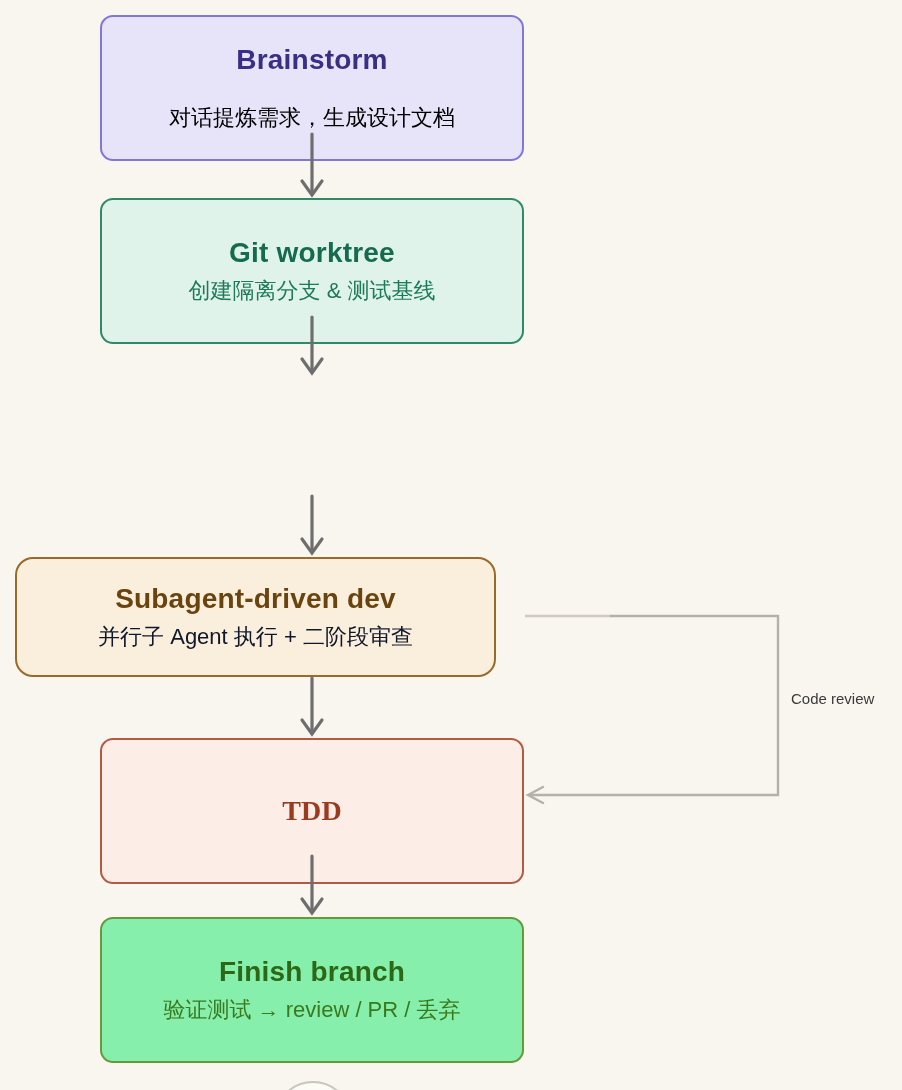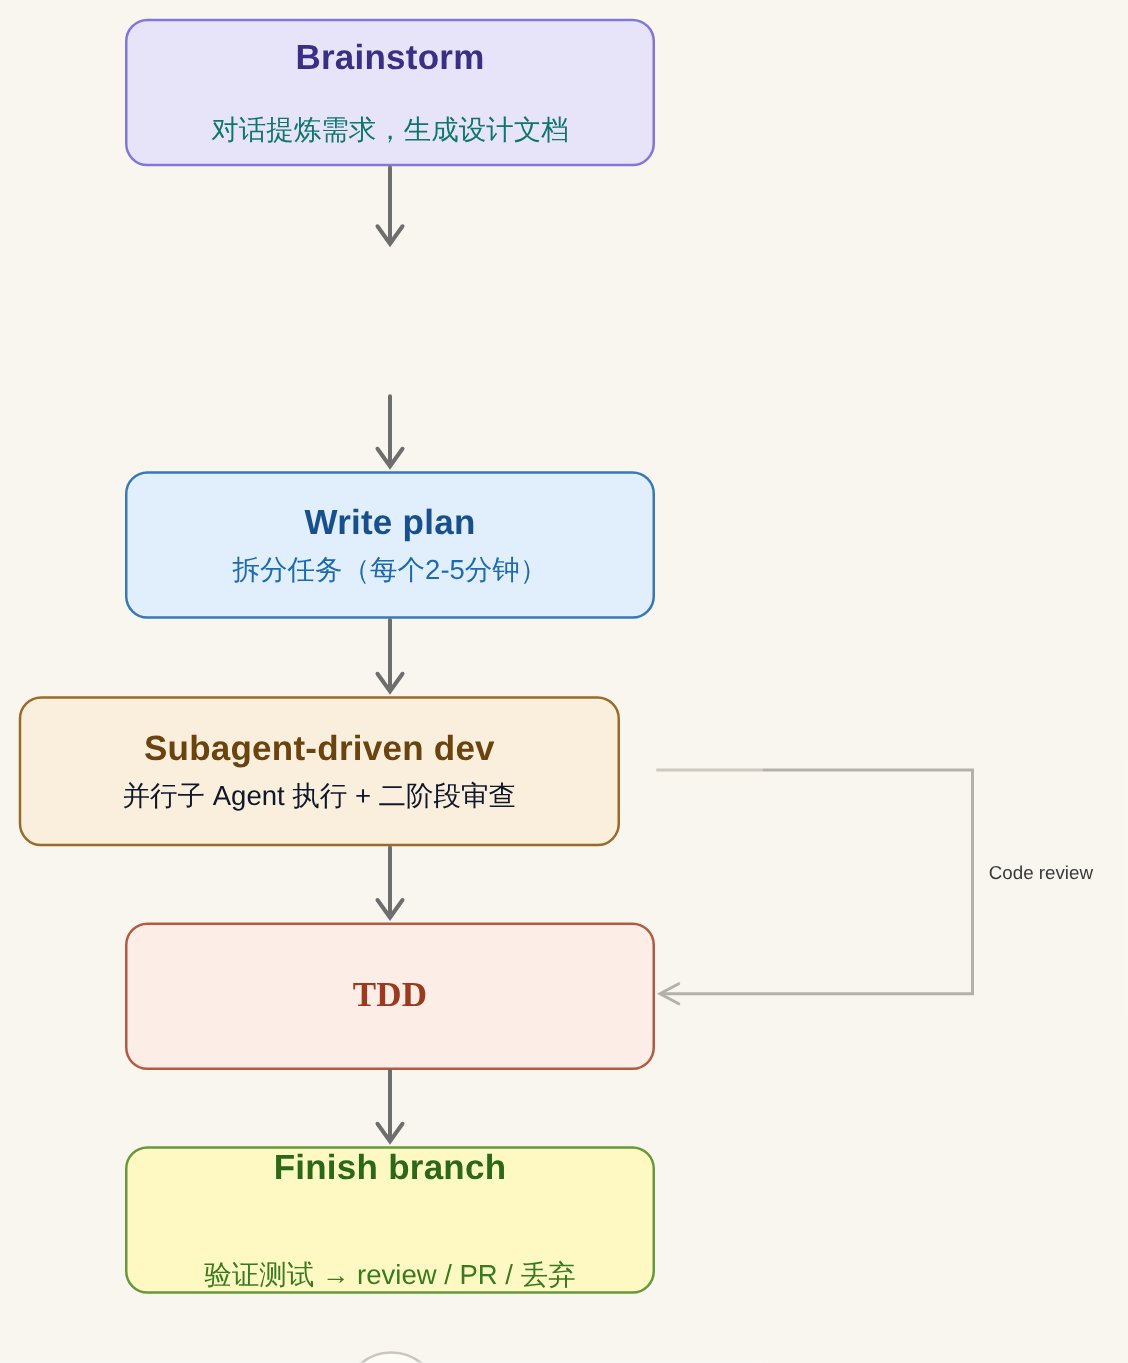--- a/index.html
+++ b/index.html
@@ -44,21 +44,21 @@
     font-weight: 700;
     line-height: 1.1;
     letter-spacing: 0.2px;
   }
   .node .subtitle {
     font-size: 22px;
     font-weight: 400;
     line-height: 1.2;
   }
   
-  .n-std { left: 100px; width: 424px; height: 118px; }
+  .n-std { left: 100px; width: 424px; height: 146px; border-radius: 13px; }
   .n0 { top: 15px; }
   .n1 { top: 198px; }
   .n2 { top: 377px; }
   .n3 { left: 15px; width: 481px; height: 120px; top: 557px; }
   .n4 { top: 738px; font-family: Liberation Serif, serif; }
   .n5 { top: 917px; }
   .loop-label {
     position: absolute;
     left: 791px;
     top: 688px;
@@ -111,39 +111,39 @@
 
     <g stroke="#B3B1AC" stroke-width="2.4" fill="none">
       <line x1="525" y1="616" x2="610" y2="616" stroke="#8D8270" stroke-opacity="0.38"></line>
       <polyline points="610,616 778,616 778,795 530,795"></polyline>
       <polyline points="543,787 528,795 543,803" stroke-linecap="round"></polyline>
     </g>
   </svg>
 
   <div class="node n-std n0" style="background: rgb(231, 228, 249); border-color: rgb(129, 119, 216);">
     <div class="title" style="color: rgb(57, 48, 133);">Brainstorm</div>
-    <div class="subtitle" style="color: #0f766e; margin-top: 20px;">对话提炼需求，生成设计文档</div>
+    <div class="subtitle" style="color: #000000; margin-top: 20px;">对话提炼需求，生成设计文档</div>
   </div>
 
+  <div class="node n-std n1" style="background: rgb(223, 243, 234); border-color: rgb(47, 138, 104);">
+    <div class="title" style="color: rgb(21, 107, 80);">Git worktree</div>
+    <div class="subtitle" style="color: rgb(29, 122, 92);">创建隔离分支 &amp; 测试基线</div>
+  </div>
 
-  <div class="node n-std n2" style="background: rgb(225, 238, 251); border-color: rgb(56, 120, 184);">
-    <div class="title" style="color: rgb(23, 80, 140);">Write plan</div>
-    <div class="subtitle" style="color: rgb(29, 106, 174);">拆分任务（每个2-5分钟）</div>
-  </div>
 
   <div class="node n3" style="background: rgb(250, 239, 220); border-color: rgb(154, 106, 42);">
     <div class="title" style="color: rgb(107, 67, 15);">Subagent-driven dev</div>
     <div class="subtitle" style="color: #0f172a;">并行子 Agent 执行 + 二阶段审查</div>
   </div>
 
   <div class="node n-std n4" style="background: rgb(252, 237, 231); border-color: rgb(178, 90, 67);">
     <div class="title" style="color: rgb(156, 58, 31);">TDD</div>
   </div>
 
-  <div class="node n-std n5" style="background: #fef9c3; border-color: rgb(103, 153, 59); justify-content: space-between;">
+  <div class="node n-std n5" style="background: #86efac; border-color: rgb(103, 153, 59);">
     <div class="title" style="color: rgb(44, 105, 22);">Finish branch</div>
     <div class="subtitle" style="color: rgb(58, 122, 30);">验证测试 → review / PR / 丢弃</div>
   </div>
 
   <div class="loop-label">Code review</div>
 
   <div class="partial-circle"></div>
 
 </div>
 

